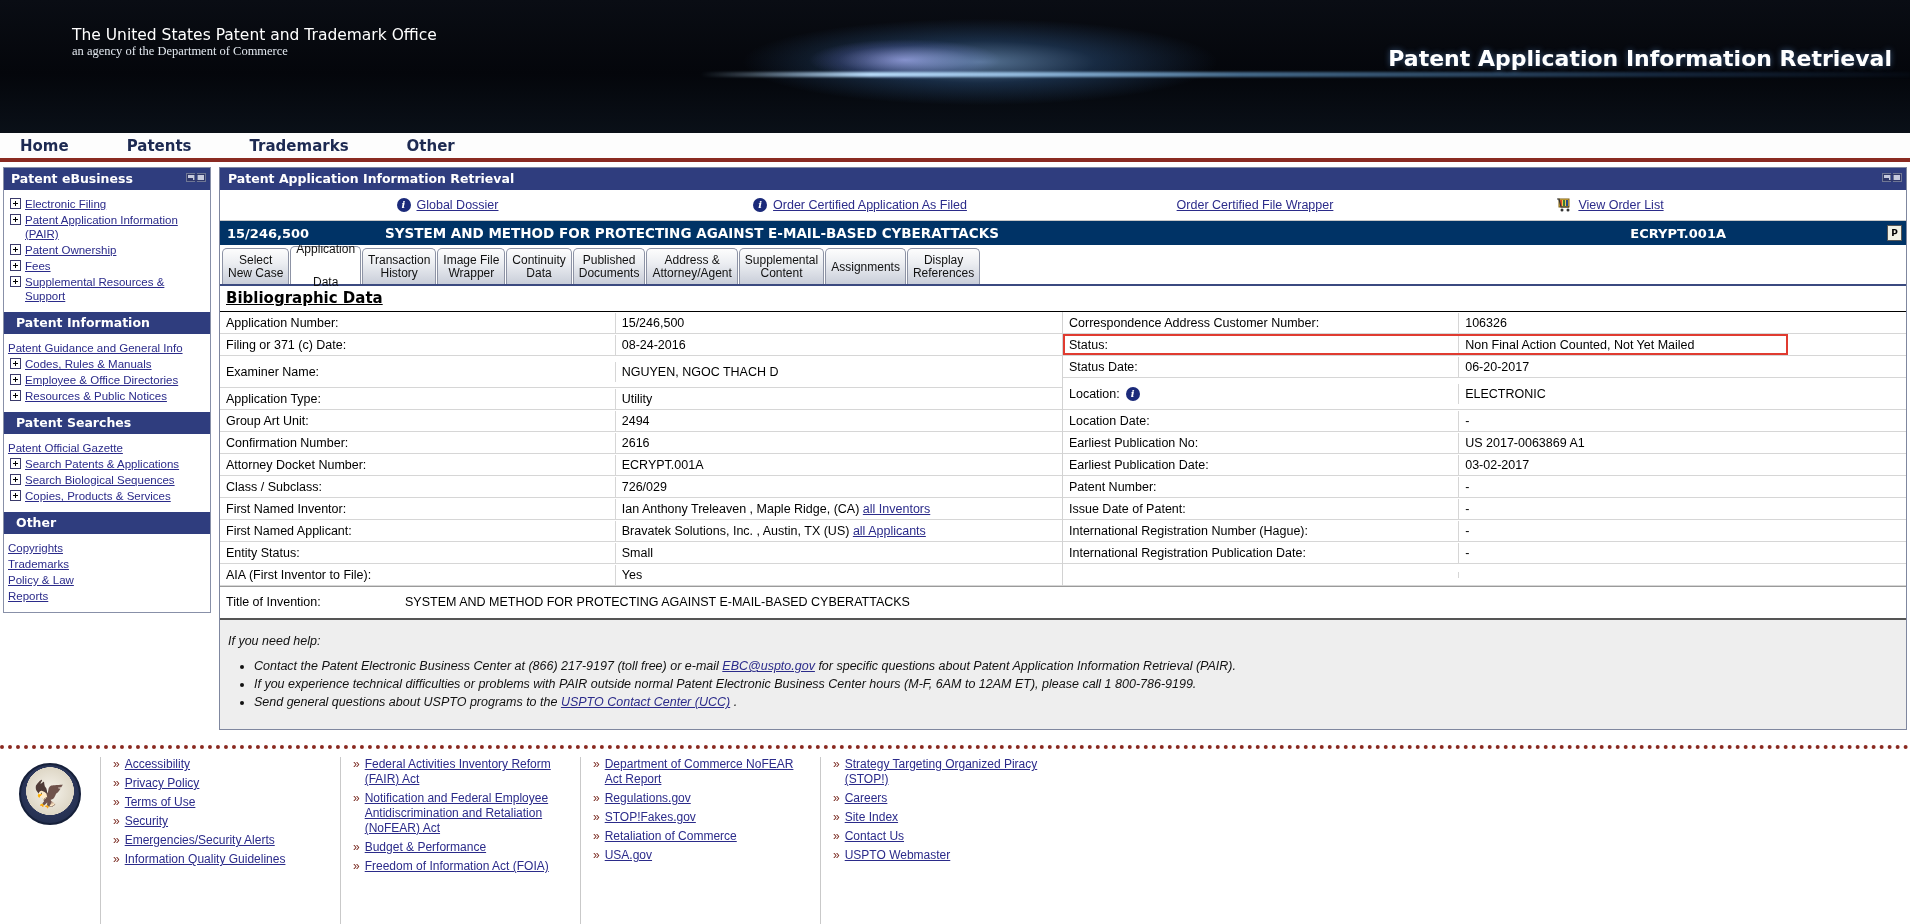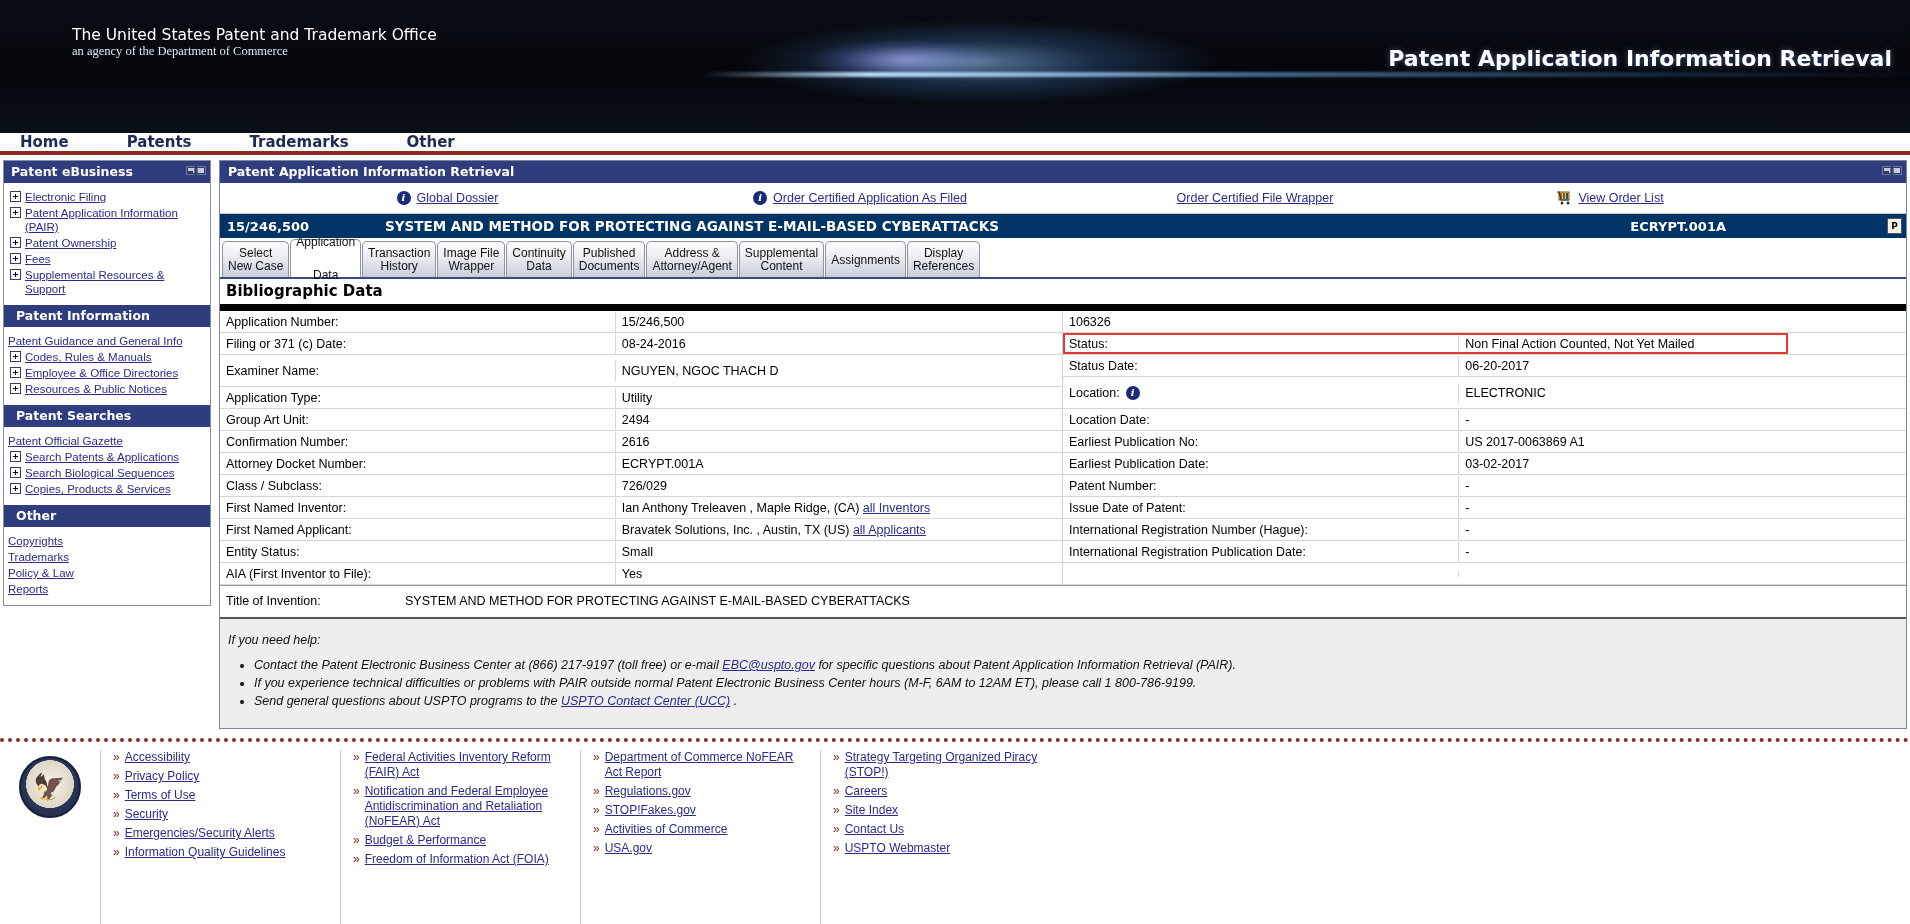--- a/index.html
+++ b/index.html
@@ -65,21 +65,21 @@
     right: 18px; top: 46px;
     font-size: 22px;
     font-weight: bold;
     color: #ffffff;
     font-family: "DejaVu Sans", sans-serif;
     text-shadow: 0 0 6px rgba(120,180,255,0.45);
   }
 
   
   .topnav {
-    height: 22px;
+    height: 29px;
     background: #fdfdfd;
     display: flex;
     align-items: center;
     padding-left: 20px;
     border-bottom: 4px solid #8a2a21;
   }
   .topnav a {
     color: #1d2a52;
     font-weight: bold;
     font-size: 15px;
@@ -274,22 +274,23 @@
     border-color: #8d93a5;
     height: 38px;
     gap: 20px;
   }
 
   
   .biblio-head {
     font-weight: bold;
     font-size: 15px;
     padding: 3px 0 4px 6px;
-    border-bottom: 7px solid #000000;
+    border-bottom: 1px solid #000000;
     font-family: "DejaVu Sans", sans-serif;
+    text-decoration: underline;
   }
   .biblio-cols { display: flex; }
   .bcol { width: 50%; }
   .bcol.left { border-right: 1px solid #d2d2d2; }
   .brow {
     display: flex;
     border-bottom: 1px solid #d6d6d6;
     min-height: 22px;
     align-items: center;
     font-size: 12.5px;
@@ -643,20 +644,21 @@
           <div class="val">Small</div>
         </div>
         <div class="brow">
           <div class="lbl">AIA (First Inventor to File):</div>
           <div class="val">Yes</div>
         </div>
       </div>
 
       <div class="bcol">
         <div class="brow">
+          <div class="lbl">Correspondence Address Customer Number:</div>
           <div class="val">106326</div>
         </div>
         <div class="brow" style="position:relative;">
           <div class="lbl">Status:</div>
           <div class="val">Non Final Action Counted, Not Yet Mailed</div>
           <div class="status-hl"></div>
         </div>
         <div class="brow">
           <div class="lbl">Status Date:</div>
           <div class="val">06-20-2017</div>
@@ -792,21 +794,21 @@
       <li>
           <span class="chev">»</span>
           <a href="#">Regulations.gov</a>
         </li>
       <li>
           <span class="chev">»</span>
           <a href="#">STOP!Fakes.gov</a>
         </li>
       <li>
           <span class="chev">»</span>
-          <a href="#">Activities of Commerce</a>
+          <a href="#">Retaliation of Commerce</a>
         </li>
       <li>
           <span class="chev">»</span>
           <a href="#">USA.gov</a>
         </li>
     </ul>
   </div>
 
   <div class="fcol">
     <ul>

